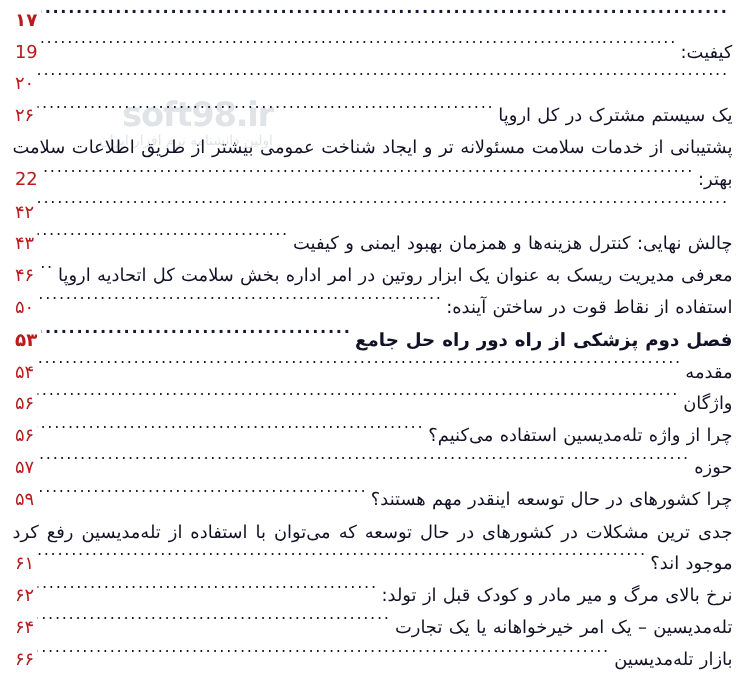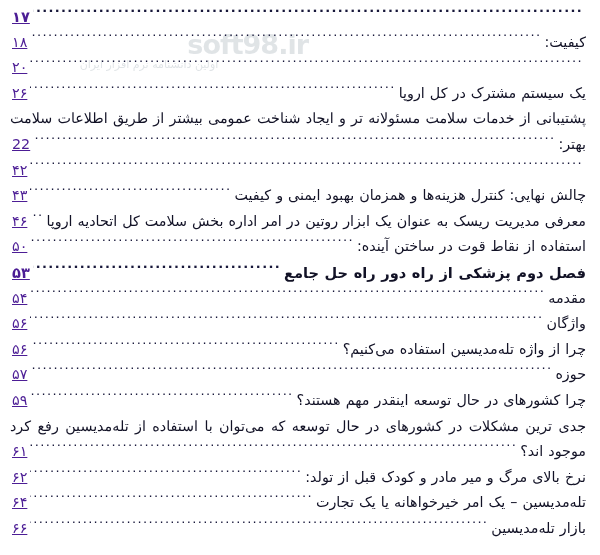--- a/index.html
+++ b/index.html
@@ -36,23 +36,24 @@
     z-index: 0;
     opacity: 0.30;
   }
   .watermark .wm-logo {
     font-family: "DejaVu Sans", "Liberation Sans", sans-serif;
     font-size: 27px;
     font-weight: 700;
     letter-spacing: -1px;
     color: #9aa7b0;
     direction: ltr;
-    text-align: right;
+    text-align: center;
     line-height: 26px;
     white-space: nowrap;
+    margin-top: 48px;
   }
   .watermark .wm-sub {
     font-family: "DejaVu Sans", "Liberation Sans", sans-serif;
     font-size: 11px;
     color: #9aa7b0;
     direction: rtl;
     text-align: center;
     line-height: 14px;
     white-space: nowrap;
     padding-right: 18px;
@@ -115,22 +116,21 @@
     white-space: nowrap;
     letter-spacing: 1.35px;
     font-size: 13px;
     color: #17173a;
     direction: ltr;
   }
   .page {
     flex: 0 0 auto;
     white-space: nowrap;
     padding-left: 2px;
-    color: #4c1d95;
-    text-decoration: underline;
+    color: #b91c1c;
   }
 
   
   .wrapline {
     direction: rtl;
     text-align: justify;
     text-align-last: justify;
     white-space: normal;
     display: block;
     width: 100%;
@@ -151,21 +151,21 @@
       <li class="toc-entry chapter">
         <div class="row">
           <span class="leader"></span>
           <span class="page">۱۷</span>
         </div>
       </li>
       <li class="toc-entry">
         <div class="row">
           <span class="title">کیفیت:</span>
           <span class="leader"></span>
-          <span class="page">۱۸</span>
+          <span class="page">19</span>
         </div>
       </li>
       <li class="toc-entry">
         <div class="row">
           <span class="leader"></span>
           <span class="page">۲۰</span>
         </div>
       </li>
       <li class="toc-entry">
         <div class="row">

